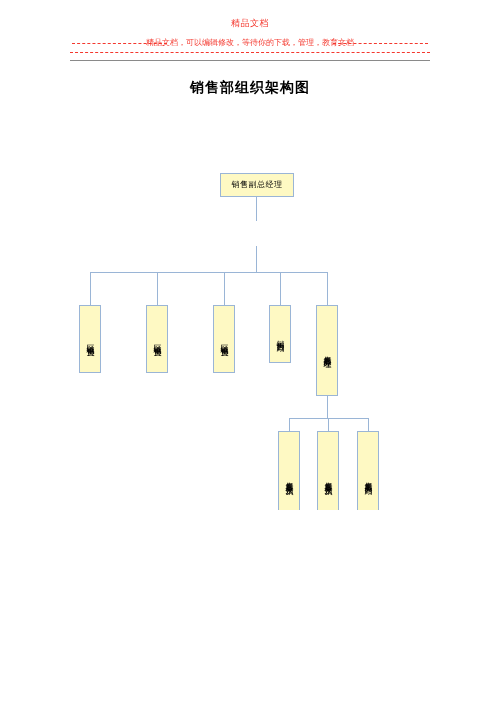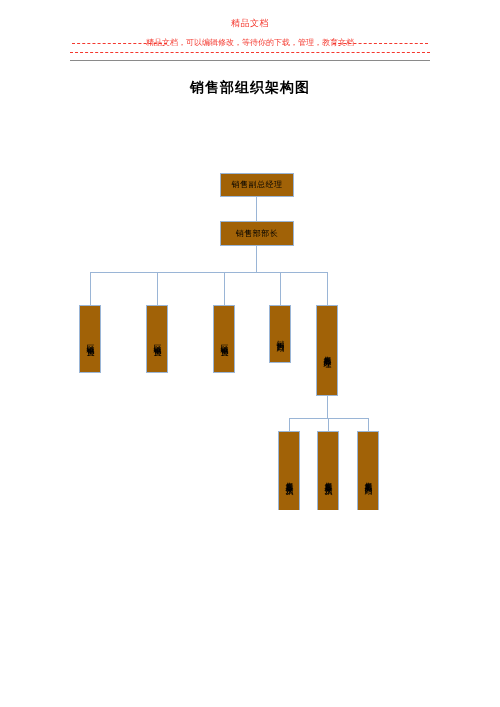--- a/index.html
+++ b/index.html
@@ -81,21 +81,21 @@
   #chart {
     position: absolute;
     left: 0; top: 0;
     width: 500px;
     height: 707px;
   }
   .node {
     position: absolute;
     box-sizing: border-box;
     border: 1px solid #9ab5d6;
-    background: #a16207;
+    background: #fef9c3;
     color: #000000;
     display: flex;
     align-items: center;
     justify-content: center;
     text-align: center;
   }
   .node.horiz {
     font-size: 8px;
     line-height: 10px;
     letter-spacing: 0.5px;
@@ -208,21 +208,20 @@
     <div class="lnk v" style="left:327px; top:272px; width:1px; height:33px;"></div>
 
     <div class="lnk v" style="left:327px; top:396px; width:1px; height:22px;"></div>
     <div class="lnk h" style="left:289px; top:418px; width:79px; height:1px;"></div>
     <div class="lnk v" style="left:289px; top:418px; width:1px; height:13px;"></div>
     <div class="lnk v" style="left:328px; top:418px; width:1px; height:13px;"></div>
     <div class="lnk v" style="left:368px; top:418px; width:1px; height:13px;"></div>
 
     <div class="node horiz" style="left:220px; top:173px; width:74px; height:24px;">销售副总经理</div>
 
-    <div class="node horiz" style="left:220px; top:221px; width:74px; height:25px;">销售部部长</div>
 
     <div class="node vert" style="left:79px;  top:305px; width:22px; height:68px;">区域销售员</div>
 
     <div class="node vert" style="left:146px; top:305px; width:22px; height:68px;">区域销售员</div>
 
     <div class="node vert" style="left:213px; top:305px; width:22px; height:68px;">区域销售员</div>
 
     <div class="node vert" style="left:269px; top:305px; width:22px; height:58px;">销售内勤</div>
 
     <div class="node vert" style="left:316px; top:305px; width:22px; height:91px;">售后服务经理</div>

